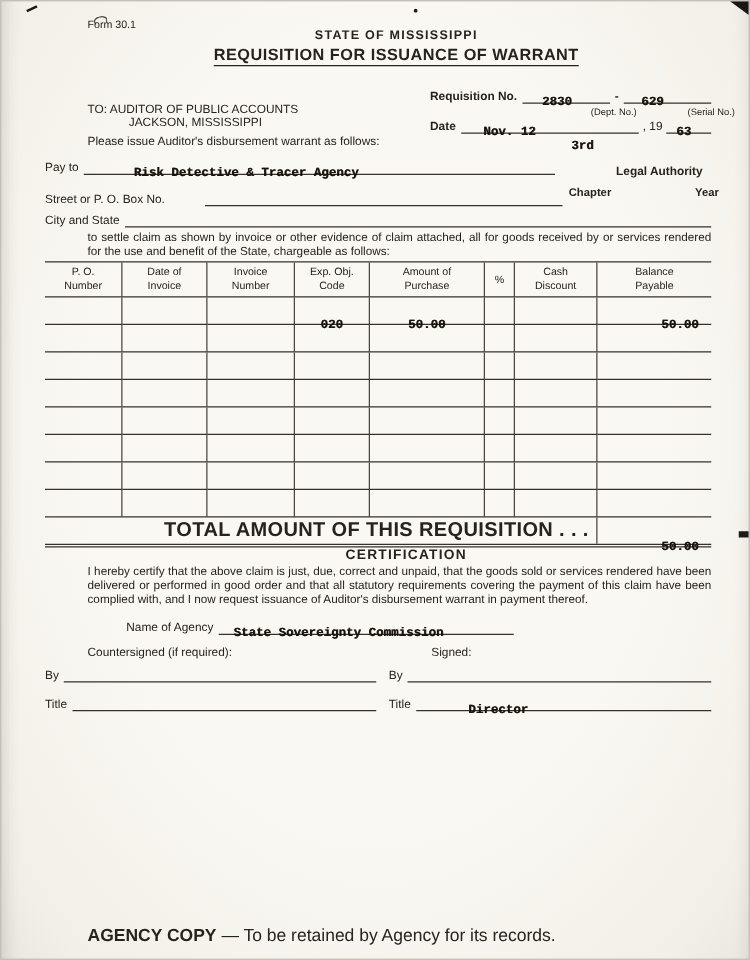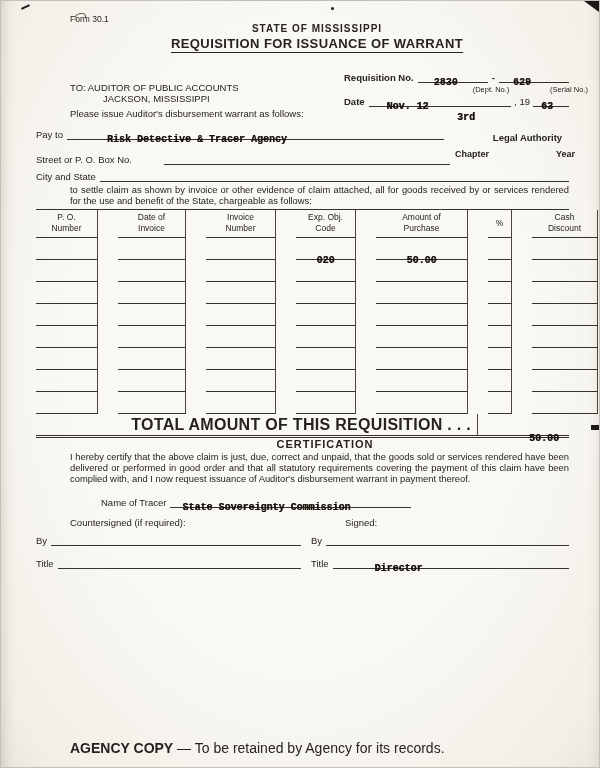--- a/index.html
+++ b/index.html
@@ -26,21 +26,21 @@
     white-space:nowrap; text-shadow:.4px 0 0 rgba(20,15,5,.75);
   }
   .on-line { position:absolute; bottom:-6px; }
   
   .form-no { left:35px; top:13px; font-size:8.5px; }
   .state-title { left:0; right:0; top:22px; font-size:10px; letter-spacing:1px; }
   .doc-title { left:0; right:0; top:35px; font-size:13px; letter-spacing:.4px; }
   .doc-title span { border-bottom:1.5px solid #26231e; padding-bottom:1px; }
   
   .reqtable { position:absolute; left:35px; right:30px; top:208px; }
-  .tgrid { display:grid; grid-template-columns:62px 68px 70px 60px 92px 24px 66px 1fr;gap:20px; }
+  .tgrid { display:grid; grid-template-columns:62px 68px 70px 60px 92px 24px 66px 1fr; }
   .tgrid.head { border-top:1.5px solid #35322c; }
   .th {
     font-size:8.5px; line-height:1.3; text-align:center;
     border-right:1px solid #4a463e; border-bottom:1px solid #35322c;
     padding:2px 1px 3px; display:flex; flex-direction:column; justify-content:center; min-height:25px;
   }
   .th:last-child, .td:last-child { border-right:none; }
   .th span { display:block; }
   .td { height:22px; border-right:1px solid #4a463e; border-bottom:1px solid #35322c; position:relative; }
   .cell-typed { position:absolute; left:0; right:0; bottom:-7px; text-align:center; }
@@ -270,21 +270,21 @@
         <span class="typed cell-typed rightal" style="bottom:-9px;">50.00</span>
       </div>
     </div>
     <div class="bottom-rule"></div>
   </div>
 
   <div class="abs cert-head center bold">CERTIFICATION</div>
   <div class="abs cert-body">I hereby certify that the above claim is just, due, correct and unpaid, that the goods sold or services rendered have been delivered or performed in good order and that all statutory requirements covering the payment of this claim have been complied with, and I now request issuance of Auditor's disbursement warrant in payment thereof.</div>
 
   <div class="fieldrow" style="left:100px; width:310px; top:494px;">
-    <span class="lbl">Name of Tracer</span>
+    <span class="lbl">Name of Agency</span>
     <span class="blank grow">
       <span class="typed on-line" style="left:12px;">State Sovereignty Commission</span>
     </span>
   </div>
 
   <div class="abs lbl" style="left:35px; top:517px;">Countersigned (if required):</div>
   <div class="abs lbl" style="left:310px; top:517px;">Signed:</div>
 
   <div class="fieldrow" style="left:35px; width:265px; top:532px;">
     <span class="lbl">By</span>

